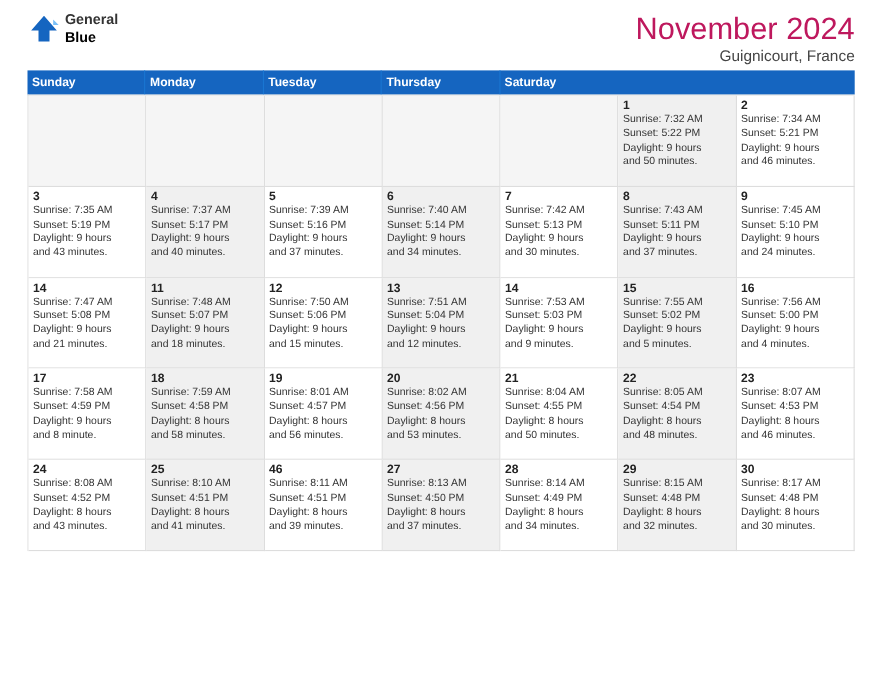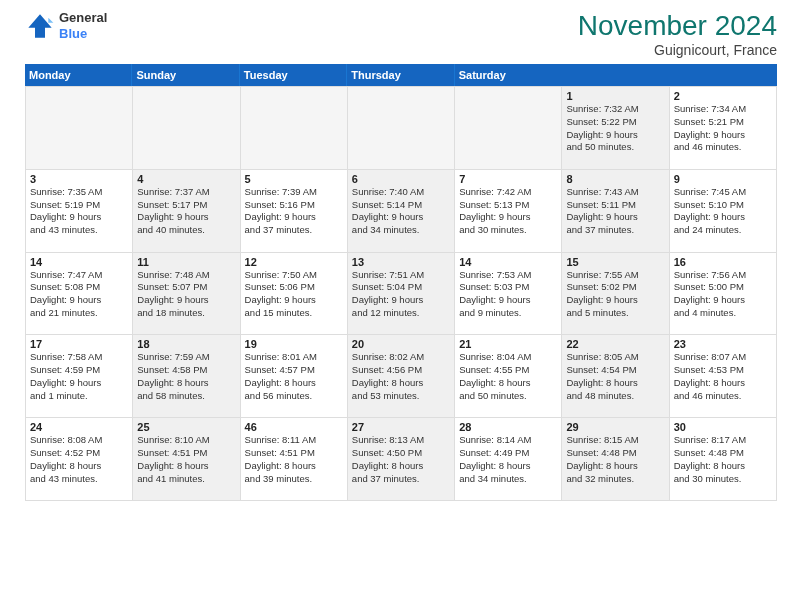--- a/index.html
+++ b/index.html
@@ -29,32 +29,32 @@
       gap: 4px;
     }
     .logo-text {
       display: flex;
       flex-direction: column;
       font-size: 13px;
       font-weight: bold;
       line-height: 1.2;
     }
     .logo-text .general { color: #333; }
-    .logo-text .blue { color: #3b82f6; }
+    .logo-text .blue { color: #000000; }
     .logo-icon {
       width: 30px;
       height: 30px;
     }
     .title-block {
       text-align: right;
     }
     .month-title {
       font-size: 28px;
       font-weight: normal;
-      color: #0f766e;
+      color: #be185d;
     }
     .subtitle {
       font-size: 14px;
       color: #444;
     }
     .calendar {
       flex: 1;
       display: flex;
       flex-direction: column;
     }
@@ -123,22 +123,22 @@
       </div>
     </div>
     <div class="title-block">
       <div class="month-title">November 2024</div>
       <div class="subtitle">Guignicourt, France</div>
     </div>
   </div>
 
   <div class="calendar">
     <div class="cal-header">
-    <div class="cal-header-cell">Monday</div>
-        <div class="cal-header-cell">Sunday</div>
+    <div class="cal-header-cell">Sunday</div>
+        <div class="cal-header-cell">Monday</div>
         <div class="cal-header-cell">Tuesday</div>
         <div class="cal-header-cell">Thursday</div>
         <div class="cal-header-cell">Saturday</div>
       </div>
     <div class="cal-grid">
     <div class="cal-cell empty"></div>
         <div class="cal-cell empty"></div>
         <div class="cal-cell empty"></div>
         <div class="cal-cell empty"></div>
         <div class="cal-cell empty"></div>
@@ -252,21 +252,21 @@
           <span class="cell-line">Sunrise: 7:56 AM</span>
           <span class="cell-line">Sunset: 5:00 PM</span>
           <span class="cell-line">Daylight: 9 hours</span>
           <span class="cell-line">and 4 minutes.</span>
         </div>
         <div class="cal-cell">
           <span class="day-num">17</span>
           <span class="cell-line">Sunrise: 7:58 AM</span>
           <span class="cell-line">Sunset: 4:59 PM</span>
           <span class="cell-line">Daylight: 9 hours</span>
-          <span class="cell-line">and 1 minute.</span>
+          <span class="cell-line">and 8 minute.</span>
         </div>
         <div class="cal-cell shaded">
           <span class="day-num">18</span>
           <span class="cell-line">Sunrise: 7:59 AM</span>
           <span class="cell-line">Sunset: 4:58 PM</span>
           <span class="cell-line">Daylight: 8 hours</span>
           <span class="cell-line">and 58 minutes.</span>
         </div>
         <div class="cal-cell">
           <span class="day-num">19</span>

